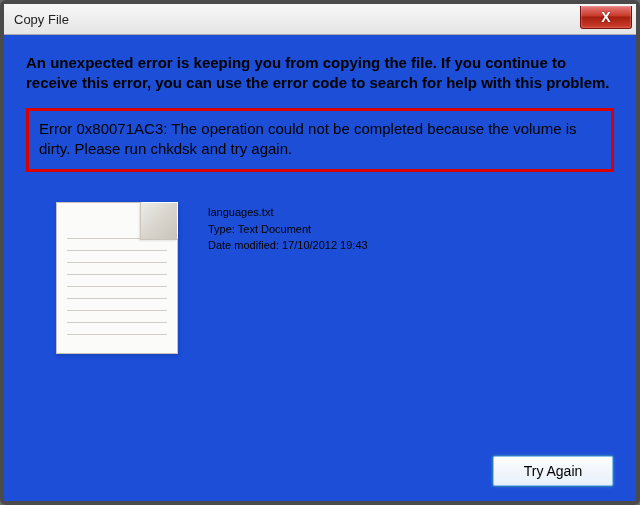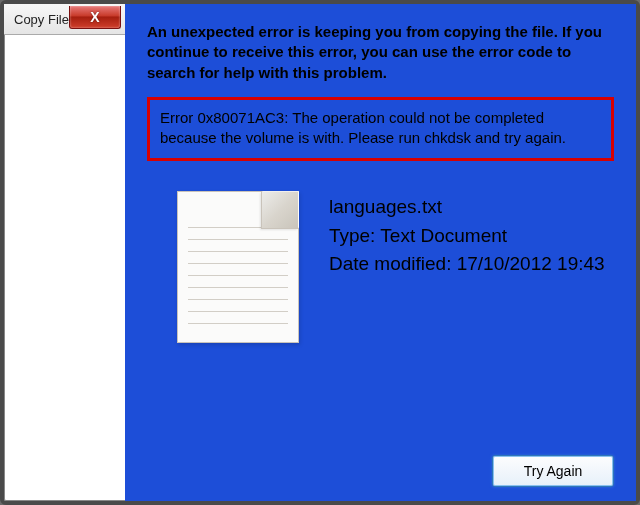--- a/index.html
+++ b/index.html
@@ -13,21 +13,21 @@
     background: #6a6a6a;
   }
   .window {
     box-sizing: border-box;
     width: 640px;
     height: 505px;
     border: 4px solid #4a4a4a;
     border-radius: 6px;
     background: #fff;
     display: flex;
-    flex-direction: row;
+    flex-direction: column;
     box-shadow: inset 0 0 0 1px #888;
   }
   .titlebar {
     height: 30px;
     display: flex;
     align-items: center;
     justify-content: space-between;
     padding: 0 0 0 10px;
     background: linear-gradient(to bottom, #f7f7f7, #e5e5e5);
     border-bottom: 1px solid #aaa;
@@ -124,21 +124,21 @@
     content: "";
     position: absolute;
     top: -1px;
     right: -1px;
     width: 37px;
     height: 37px;
     background: #fff;
     clip-path: polygon(100% 0, 100% 100%, 0 0);
   }
   .file-details {
-    font-size: 19px;
+    font-size: 11px;
     line-height: 1.5;
     font-weight: 500;
     color: #000;
     padding-top: 2px;
   }
   .file-name { }
   .btn-row {
     margin-top: auto;
     display: flex;
     justify-content: flex-end;
@@ -176,21 +176,21 @@
     <div class="close-btn">
       <span class="close-x">X</span>
     </div>
   </div>
 
   <div class="body-area">
 
     <div class="intro">An unexpected error is keeping you from copying the file. If you continue to receive this error, you can use the error code to search for help with this problem.</div>
 
     <div class="error-box">
-      <span>Error 0x80071AC3: The operation could not be completed because the volume is with. Please run chkdsk and try again.</span>
+      <span>Error 0x80071AC3: The operation could not be completed because the volume is dirty. Please run chkdsk and try again.</span>
     </div>
 
     <div class="file-row">
       <div class="file-icon">
         <div class="lines"></div>
         <div class="fold"></div>
       </div>
       <div class="file-details">
         <div class="file-name">languages.txt</div>
         <div>Type: Text Document</div>

